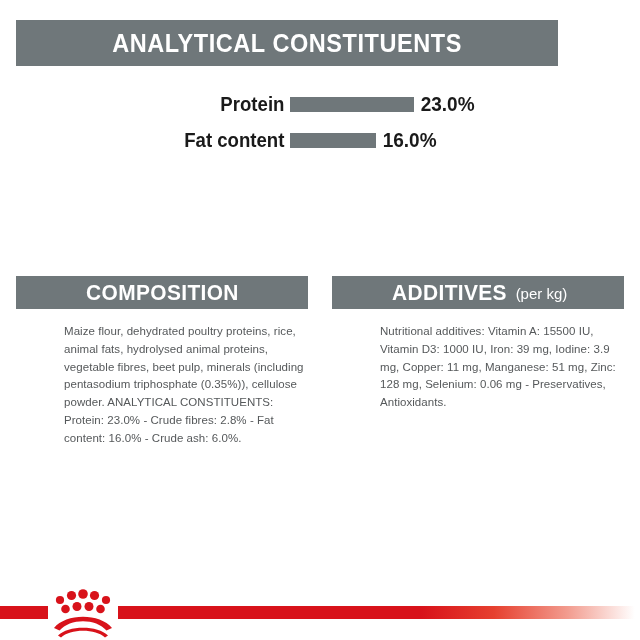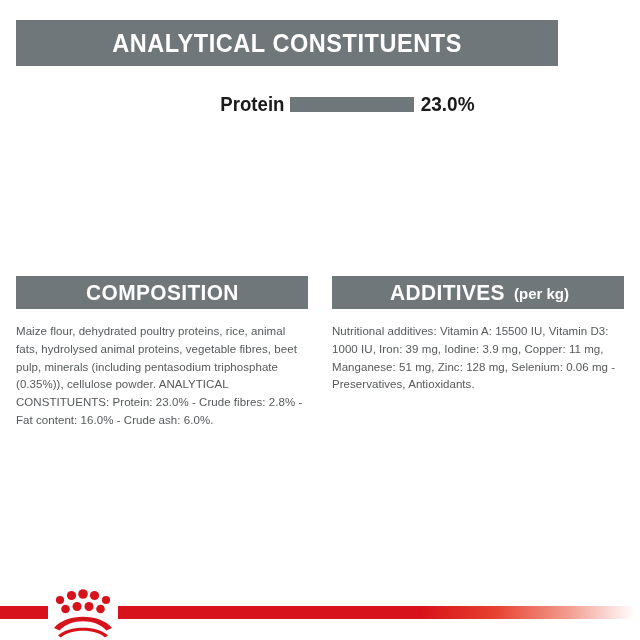--- a/index.html
+++ b/index.html
@@ -103,31 +103,32 @@
     color: #ffffff;
     font-size: 22px;
     font-weight: bold;
     letter-spacing: 0.4px;
     line-height: 1;
     transform: scaleX(0.95);
   }
   .panel-header-sub {
     color: #ffffff;
     font-size: 15px;
-    font-weight: bold;
+    font-weight: normal;
     line-height: 1;
     position: relative;
     top: 1px;
   }
   .panel-body {
     padding-top: 14px;
     font-size: 11.5px;
     line-height: 1.55;
     color: #55585a;
     letter-spacing: 0.05px;
+    margin-left: 48px;
   }
 
   
   .brand-strip {
     position: absolute;
     left: 0;
     bottom: 0;
     width: 640px;
     height: 56px;
   }
@@ -167,20 +168,27 @@
 <div class="chart">
 
   <div class="chart-row">
     <div class="chart-label">Protein</div>
     <div class="chart-bar-wrap">
       <div class="chart-bar" style="width:124px"></div>
       <div class="chart-value">23.0%</div>
     </div>
   </div>
 
+  <div class="chart-row">
+    <div class="chart-label">Fat content</div>
+    <div class="chart-bar-wrap">
+      <div class="chart-bar" style="width:86px"></div>
+      <div class="chart-value">16.0%</div>
+    </div>
+  </div>
 
 
 
 </div>
 
 <div class="panels">
 
   <div class="panel">
     <div class="panel-header">
       <span class="panel-header-title">COMPOSITION</span>

